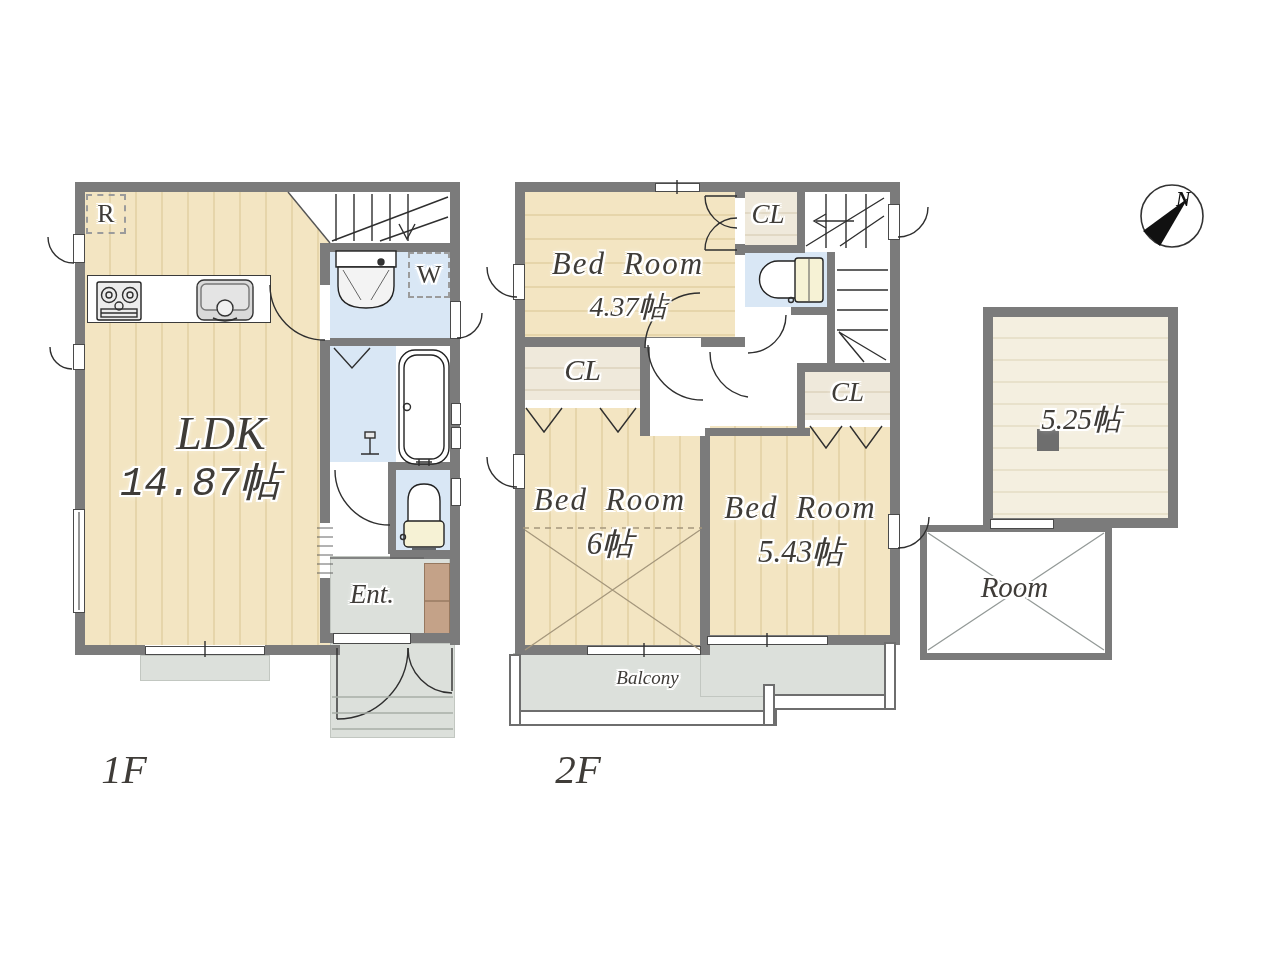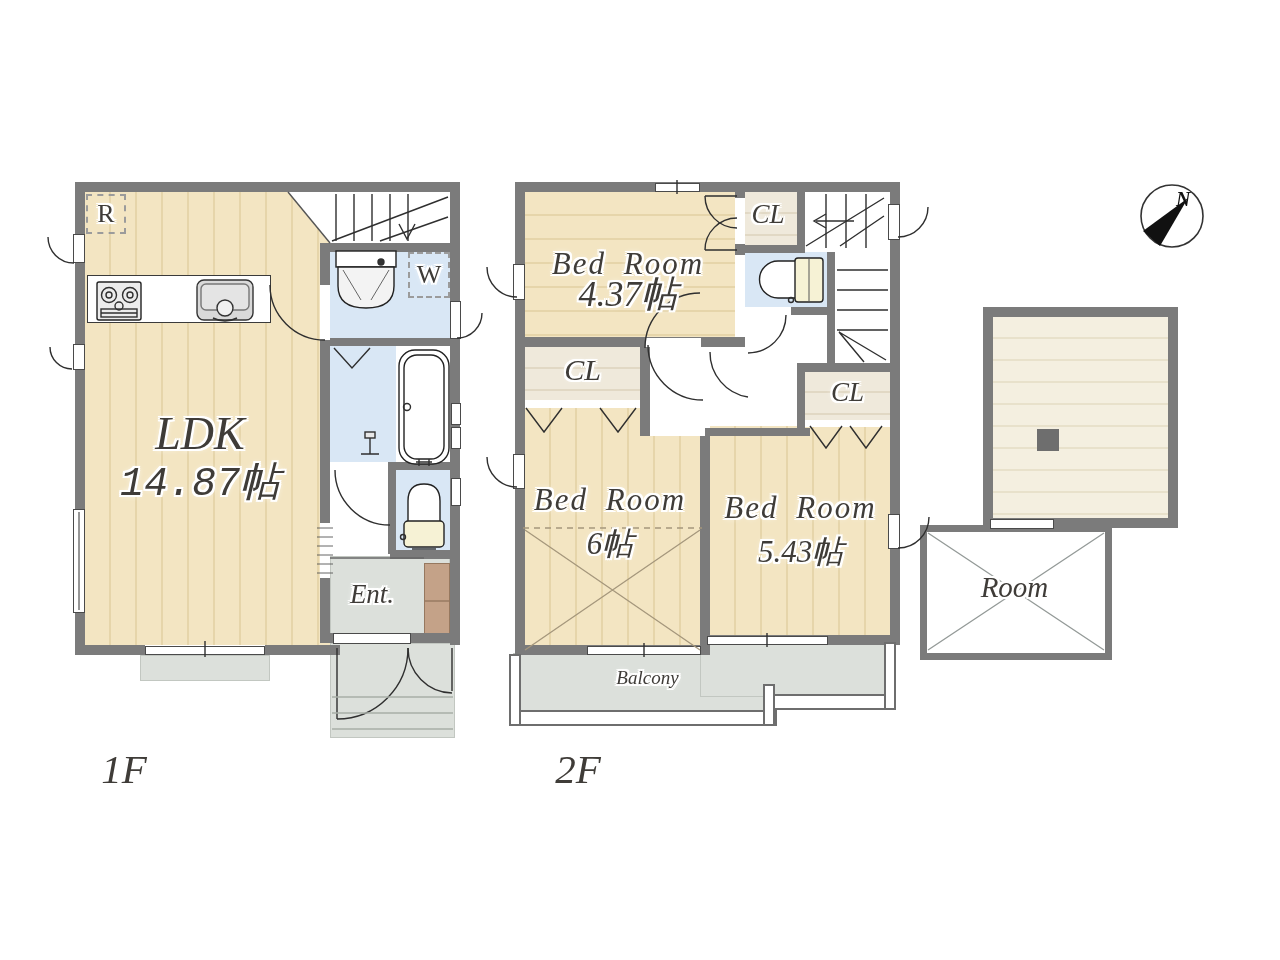--- a/index.html
+++ b/index.html
@@ -277,32 +277,33 @@
       <path d="M928,533 L1104,650 M1104,533 L928,650"></path>
     </g>
 
     <g>
       <circle cx="1172" cy="216" r="31" fill="#fff" stroke="#333" stroke-width="1.6"></circle>
       <polygon points="1188,198 1143,231 1160,246" fill="#111" stroke="none"></polygon>
       <text x="1176" y="206" fill="#111" stroke="none" style="font:italic bold 20px 'Liberation Serif',serif;">N</text>
     </g>
   </svg>
 
-  <div class="lbl" style="left:75px;top:410px;width:250px;font-size:46px;">LDK</div>
+  <div class="lbl" style="left:75px;top:410px;width:250px;font-size:46px;padding-left:21px;">LDK</div>
   <div class="lbl" style="left:55px;top:464px;width:290px;font-size:40px;font-family:Liberation Mono, monospace;">14.87帖</div>
   <div class="lbl" style="left:332px;top:580px;width:80px;font-size:27px;">Ent.</div>
 
   <div class="lbl" style="left:518px;top:248px;width:220px;font-size:31px;letter-spacing:2px;word-spacing:8px;">Bed Room</div>
-  <div class="lbl" style="left:518px;top:276px;width:220px;font-size:36px;font-style:italic;">4.37帖</div>
+  <div class="lbl" style="left:518px;top:292px;width:220px;font-size:28px;font-style:italic;">4.37帖</div>
   <div class="lbl" style="left:736px;top:200px;width:64px;font-size:27px;">CL</div>
   <div class="lbl" style="left:525px;top:354px;width:115px;font-size:30px;">CL</div>
   <div class="lbl" style="left:805px;top:378px;width:85px;font-size:27px;">CL</div>
   <div class="lbl" style="left:515px;top:484px;width:190px;font-size:31px;letter-spacing:2px;word-spacing:8px;">Bed Room</div>
   <div class="lbl" style="left:515px;top:528px;width:190px;font-size:31px;">6帖</div>
   <div class="lbl" style="left:703px;top:492px;width:195px;font-size:31px;letter-spacing:2px;word-spacing:8px;">Bed Room</div>
   <div class="lbl" style="left:703px;top:536px;width:195px;font-size:31px;">5.43帖</div>
   <div class="lbl" style="left:555px;top:668px;width:185px;font-size:19px;">Balcony</div>
 
+  <div class="lbl" style="left:1000px;top:404px;width:162px;font-size:29px;">5.25帖</div>
   <div class="lbl" style="left:952px;top:572px;width:125px;font-size:29px;">Room</div>
 
   <div class="lbl" style="left:84px;top:748px;width:80px;font-size:41px;">1F</div>
   <div class="lbl" style="left:538px;top:748px;width:80px;font-size:41px;">2F</div>
 </div>
 
 </body></html>

